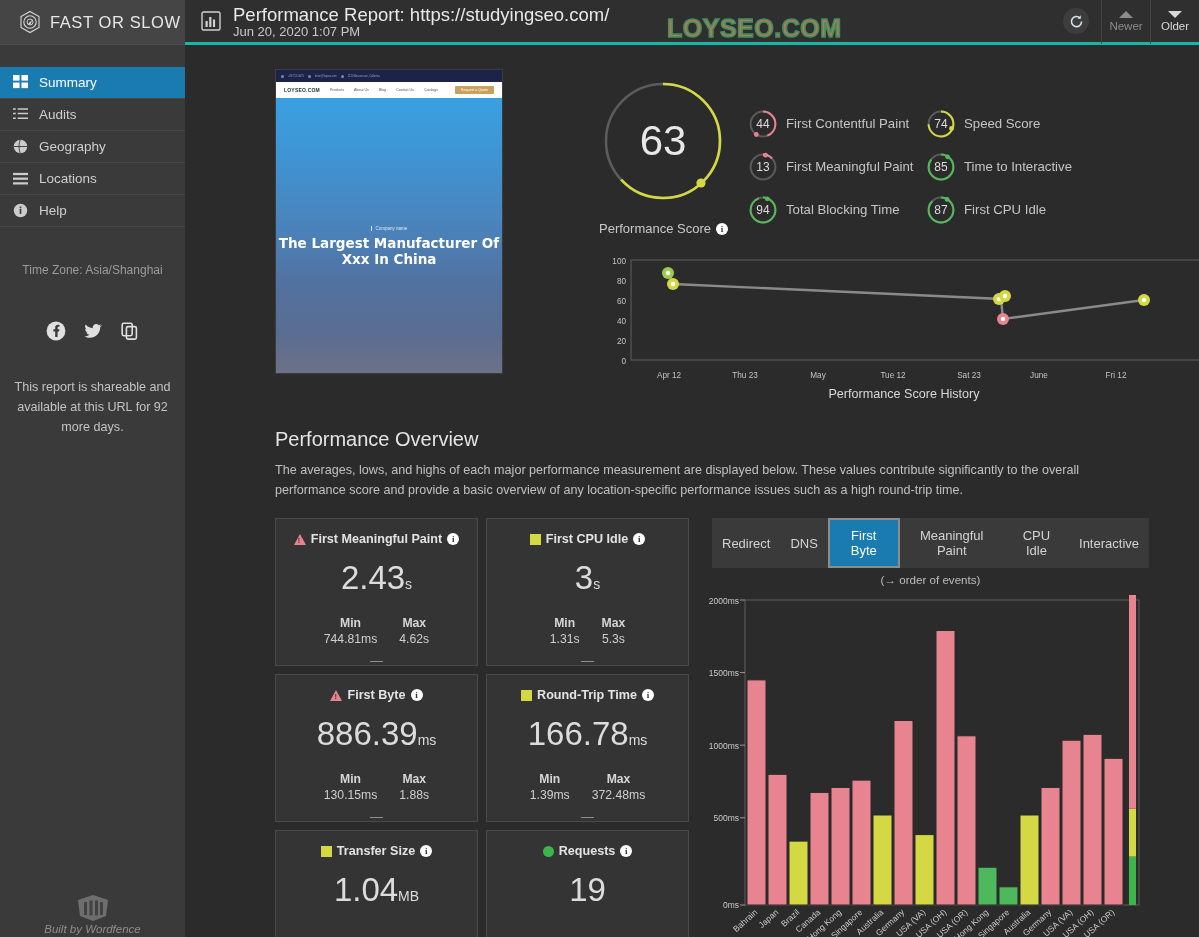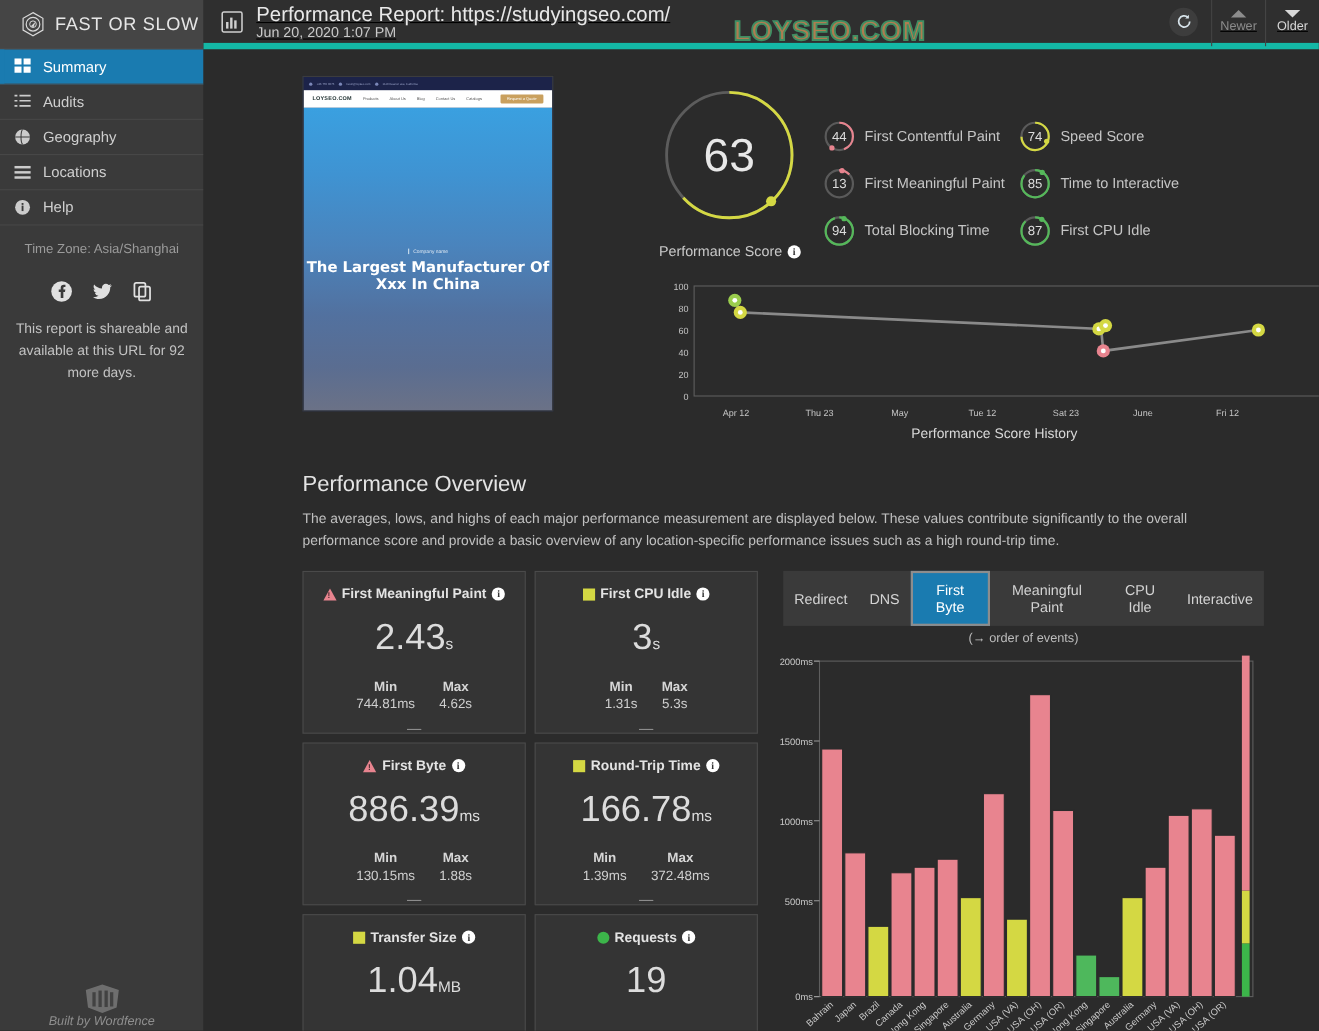--- a/index.html
+++ b/index.html
@@ -9,20 +9,21 @@
     font-family: "Liberation Sans", sans-serif;
     overflow: hidden;
   }
   .app { position: relative; width: 1199px; height: 937px; display: flex; }
 
   
   .sidebar {
     width: 185px; height: 937px; background: #3a3a3a;
     display: flex; flex-direction: column; flex: 0 0 185px;
     position: relative;
+    gap: 22px;
   }
   .brand {
     height: 45px; background: #454545; display: flex; align-items: center;
     gap: 8px; padding-left: 18px; border-bottom: 1px solid #4e4e4e;
   }
   .brand-logo { width: 24px; height: 24px; flex: 0 0 24px; }
   .brand-name {
     color: #e6e6e6; font-size: 16.5px; letter-spacing: .6px;
     font-family: "Liberation Sans Narrow","Liberation Sans",sans-serif;
     font-weight: 400; white-space: nowrap;
@@ -52,21 +53,21 @@
     position: absolute; bottom: 0; left: 0; right: 0; text-align: center;
     padding-bottom: 2px;
   }
   .built-logo { width: 34px; height: 28px; margin: 0 auto 1px; display:block; opacity:.55; }
   .built-text { color: #8e8e8e; font-size: 11.5px; font-style: italic; }
 
   
   .main { flex: 1; display: flex; flex-direction: column; min-width: 0; position: relative; }
   .topbar {
     height: 45px; background: #2f2f2f; display: flex; align-items: center;
-    border-bottom: 6px solid #14b8a6; position: relative; text-decoration: underline;
+    border-bottom: 3px solid #14b8a6; position: relative;
   }
   .topbar-icon { margin: 0 12px 0 16px; width: 20px; height: 20px; }
   .title-block { flex: 1; min-width: 0; }
   .title-main { color: #e8e8e8; font-size: 18.5px; line-height: 21px; font-weight: 400; white-space: nowrap; }
   .title-sub { color: #c9c9c9; font-size: 13px; line-height: 14px; }
   .refresh-btn {
     width: 26px; height: 26px; border-radius: 50%; background: #3d3d3d;
     display: flex; align-items: center; justify-content: center; margin-right: 12px; cursor: pointer;
   }
   .nav-btn {

